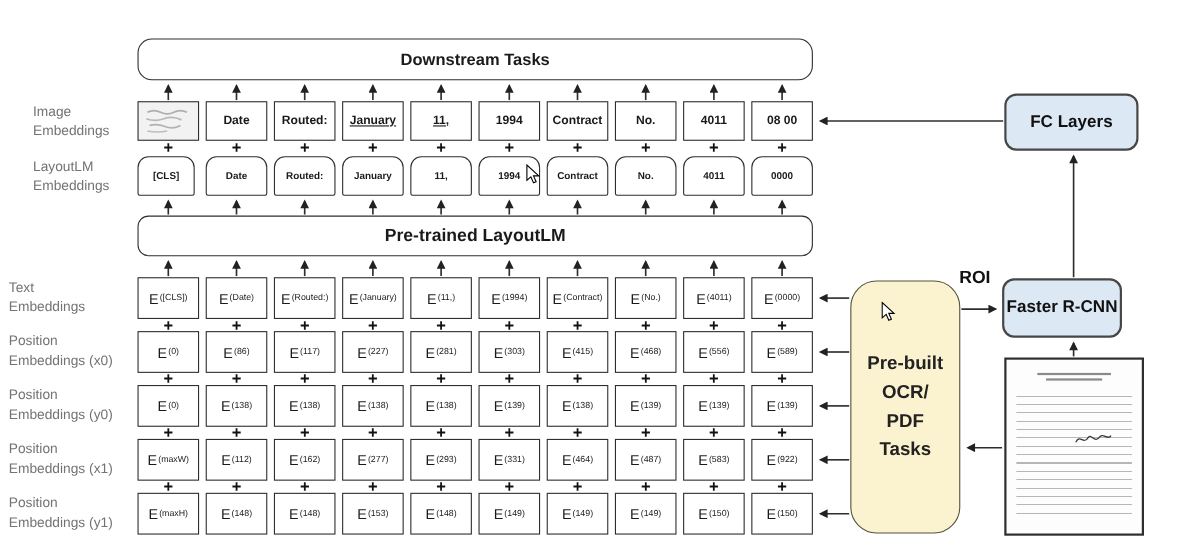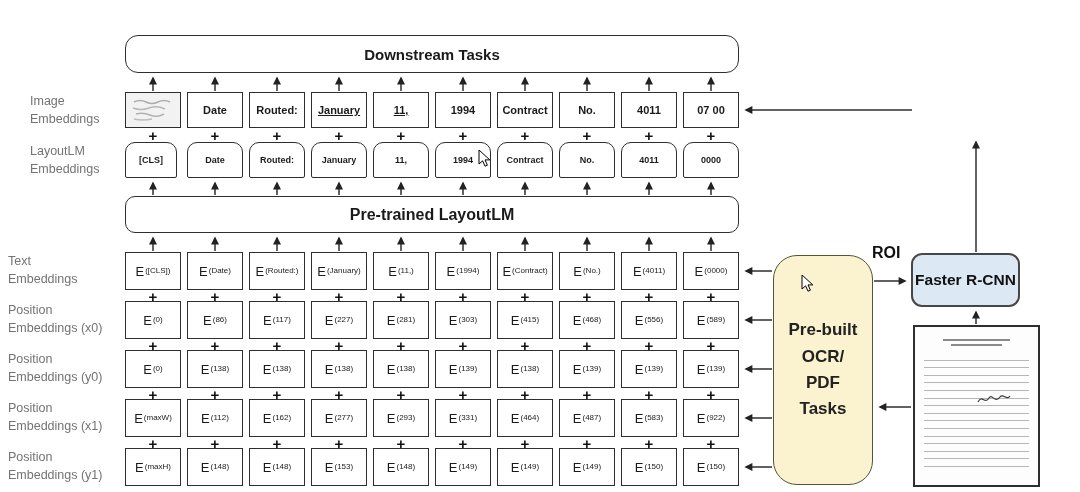--- a/index.html
+++ b/index.html
@@ -112,21 +112,21 @@
 
   <div id="grid-layer">
       <div class="cell cell-image" style="left: 187px; top: 92px; width: 56px; height: 36px;">Date</div>
       <div class="cell cell-image" style="left: 249px; top: 92px; width: 56px; height: 36px;">Routed:</div>
       <div class="cell cell-image u" style="left: 311px; top: 92px; width: 56px; height: 36px;">January</div>
       <div class="cell cell-image u" style="left: 373px; top: 92px; width: 56px; height: 36px;">11,</div>
       <div class="cell cell-image" style="left: 435px; top: 92px; width: 56px; height: 36px;">1994</div>
       <div class="cell cell-image" style="left: 497px; top: 92px; width: 56px; height: 36px;">Contract</div>
       <div class="cell cell-image" style="left: 559px; top: 92px; width: 56px; height: 36px;">No.</div>
       <div class="cell cell-image" style="left: 621px; top: 92px; width: 56px; height: 36px;">4011</div>
-      <div class="cell cell-image" style="left: 683px; top: 92px; width: 56px; height: 36px;">07 00</div>
+      <div class="cell cell-image" style="left: 683px; top: 92px; width: 56px; height: 36px;">08 00</div>
       <div class="cell cell-lm" style="left: 125px; top: 142px; width: 52px; height: 36px;">[CLS]</div>
       <div class="cell cell-lm" style="left: 187px; top: 142px; width: 56px; height: 36px;">Date</div>
       <div class="cell cell-lm" style="left: 249px; top: 142px; width: 56px; height: 36px;">Routed:</div>
       <div class="cell cell-lm" style="left: 311px; top: 142px; width: 56px; height: 36px;">January</div>
       <div class="cell cell-lm" style="left: 373px; top: 142px; width: 56px; height: 36px;">11,</div>
       <div class="cell cell-lm" style="left: 435px; top: 142px; width: 56px; height: 36px;">1994</div>
       <div class="cell cell-lm" style="left: 497px; top: 142px; width: 56px; height: 36px;">Contract</div>
       <div class="cell cell-lm" style="left: 559px; top: 142px; width: 56px; height: 36px;">No.</div>
       <div class="cell cell-lm" style="left: 621px; top: 142px; width: 56px; height: 36px;">4011</div>
       <div class="cell cell-lm" style="left: 683px; top: 142px; width: 56px; height: 36px;">0000</div>
@@ -384,20 +384,21 @@
 
   <div class="cell thumb" style="left:125px;top:92px;width:56px;height:36px;">
     <svg width="46" height="26" viewBox="0 0 46 26">
       <path d="M4,5 q6,-3 12,0 t12,0 t12,0" fill="none" stroke="#aeaeae" stroke-width="1.6"></path>
       <path d="M3,11 q8,3 16,0 t16,1" fill="none" stroke="#b8b8b8" stroke-width="1.6"></path>
       <path d="M6,17 q7,-2 14,1 t14,-1" fill="none" stroke="#b2b2b2" stroke-width="1.6"></path>
       <path d="M4,22 q9,2 18,0" fill="none" stroke="#bdbdbd" stroke-width="1.4"></path>
     </svg>
   </div>
 
+  <div class="bluebox" style="left:913px;top:85px;width:122px;height:52px;">FC Layers</div>
   <div class="bluebox" style="left:911px;top:253px;width:109px;height:54px;">Faster R-CNN</div>
   <div class="roi">ROI</div>
   <div class="parser">Pre-built
 OCR/
 PDF
 Tasks</div>
 
   <div class="doc">
     <div class="doc-bar b1"></div>
     <div class="doc-bar b2"></div>

